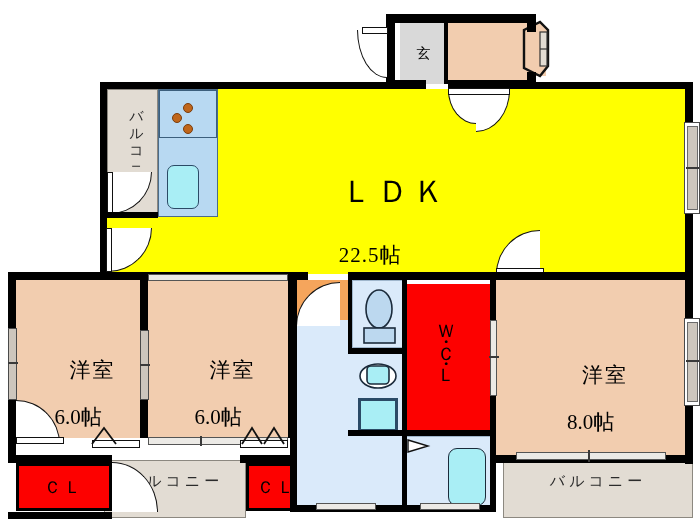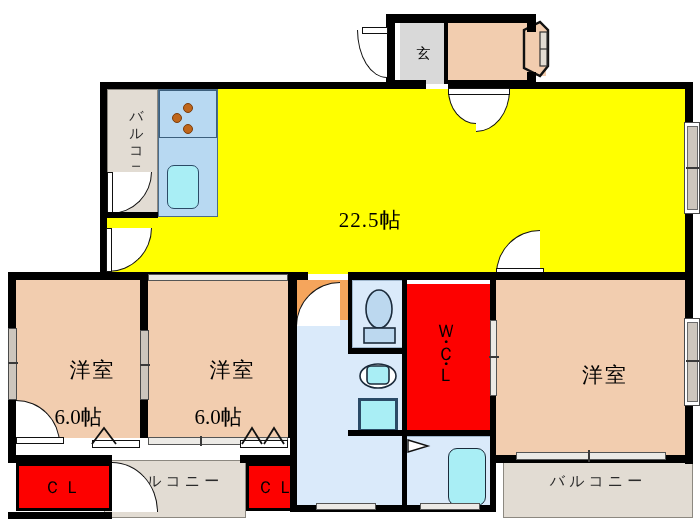--- a/index.html
+++ b/index.html
@@ -109,20 +109,21 @@
   <div class="wall" style="left:8px;top:455px;width:104px;height:8px;"></div>
   <div class="wall" style="left:240px;top:455px;width:70px;height:8px;"></div>
   <div class="wall" style="left:8px;top:512px;width:104px;height:7px;"></div>
 
   <div class="rect f-ldk" style="left:107px;top:89px;width:578px;height:185px;"></div>
   <div class="rect f-ldk" style="left:158px;top:89px;width:527px;height:185px;"></div>
   <div class="rect f-white" style="left:107px;top:89px;width:51px;height:128px;background:#e2dcd3;border:1px solid #8c8880;"></div>
   <div class="lbl lbl-vert" style="left:124px;top:100px;width:20px;">バルコニー</div>
 
   <div class="lbl lbl-ldk" style="left:255px;top:140px;width:230px;">
+    <span>ＬＤＫ</span>
     <span class="sub">22.5帖</span>
   </div>
 
   <div class="rect f-fixture" style="left:158px;top:89px;width:60px;height:128px;border:1px solid #4b6c8a;"></div>
   <div class="fx f-fixture" style="left:159px;top:90px;width:58px;height:48px;border-color:#3c5f7d;"></div>
   <div class="burner" style="left:172px;top:113px;width:8px;height:8px;"></div>
   <div class="burner" style="left:183px;top:103px;width:8px;height:8px;"></div>
   <div class="burner" style="left:183px;top:124px;width:8px;height:8px;"></div>
   <div class="fx f-tub" style="left:167px;top:165px;width:32px;height:44px;border-radius:7px;border-color:#2b4a66;"></div>
 
@@ -232,20 +233,21 @@
 
   <div class="rect f-closet" style="left:406px;top:284px;width:86px;height:148px;"></div>
   <div class="lbl-wic" style="position:absolute;left:434px;top:312px;height:96px;">Ｗ・Ｃ・Ｌ</div>
   <div class="wall" style="left:402px;top:276px;width:5px;height:160px;"></div>
   <div class="wall" style="left:490px;top:276px;width:6px;height:160px;"></div>
   <div class="wall" style="left:402px;top:430px;width:94px;height:6px;"></div>
 
   <div class="rect f-room" style="left:496px;top:280px;width:189px;height:176px;"></div>
   <div class="lbl lbl-room" style="left:496px;top:340px;width:189px;">
     <span>洋室</span>
+    <span class="sub">8.0帖</span>
   </div>
 
   <div class="sash" style="left:684px;top:318px;width:16px;height:88px;"></div>
   <div class="sash-in" style="left:687px;top:322px;width:11px;height:80px;"></div>
   <div class="sashline" style="left:686px;top:360px;width:13px;height:2px;"></div>
 
   <div class="sliding" style="left:490px;top:320px;width:7px;height:76px;"></div>
   <div class="sashline" style="left:489px;top:356px;width:10px;height:2px;"></div>
 
   <div class="wall" style="left:496px;top:455px;width:189px;height:8px;"></div>

